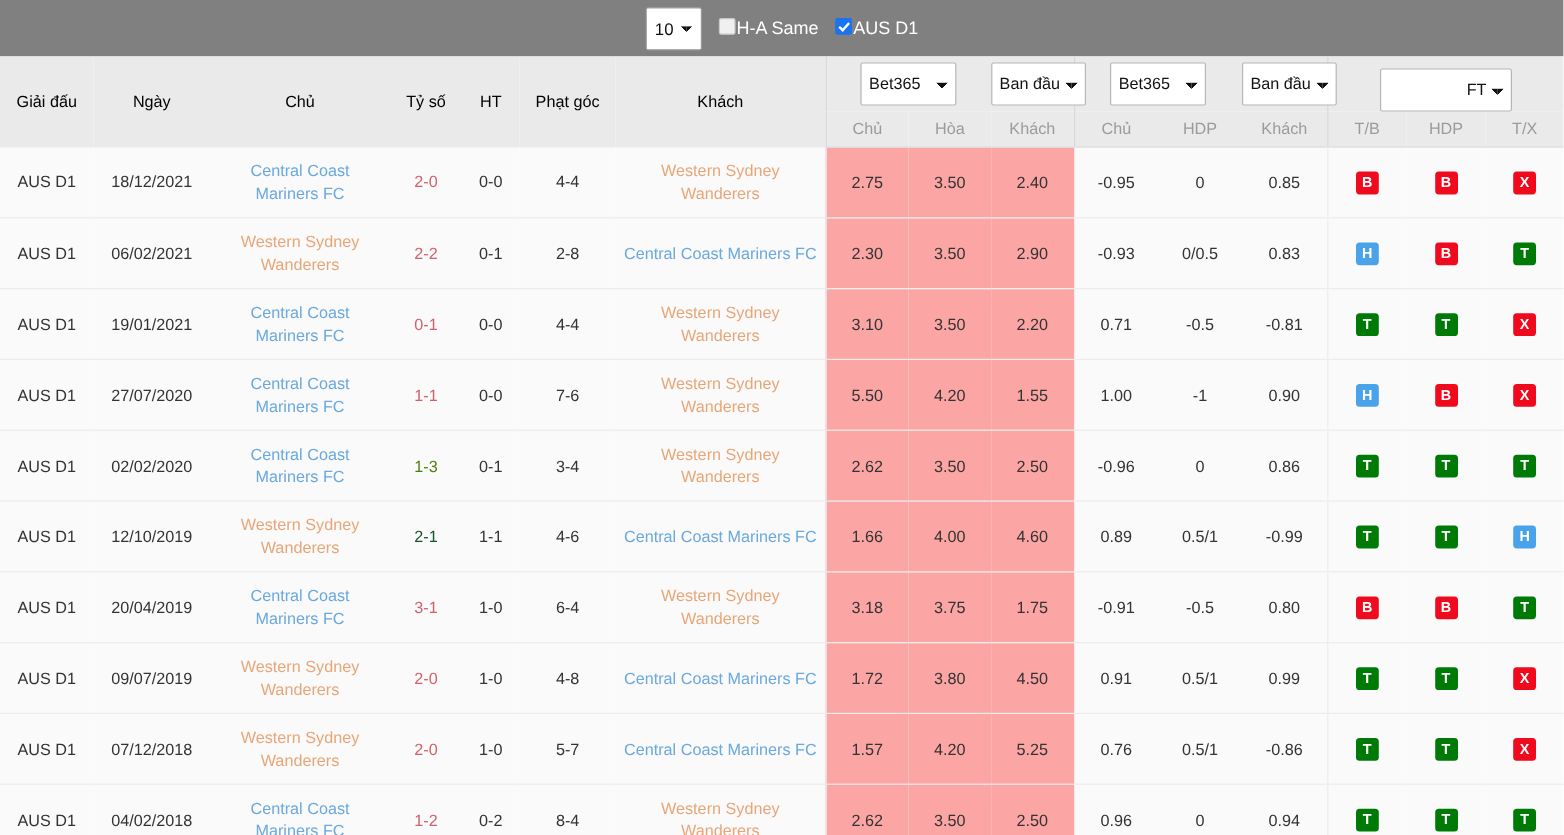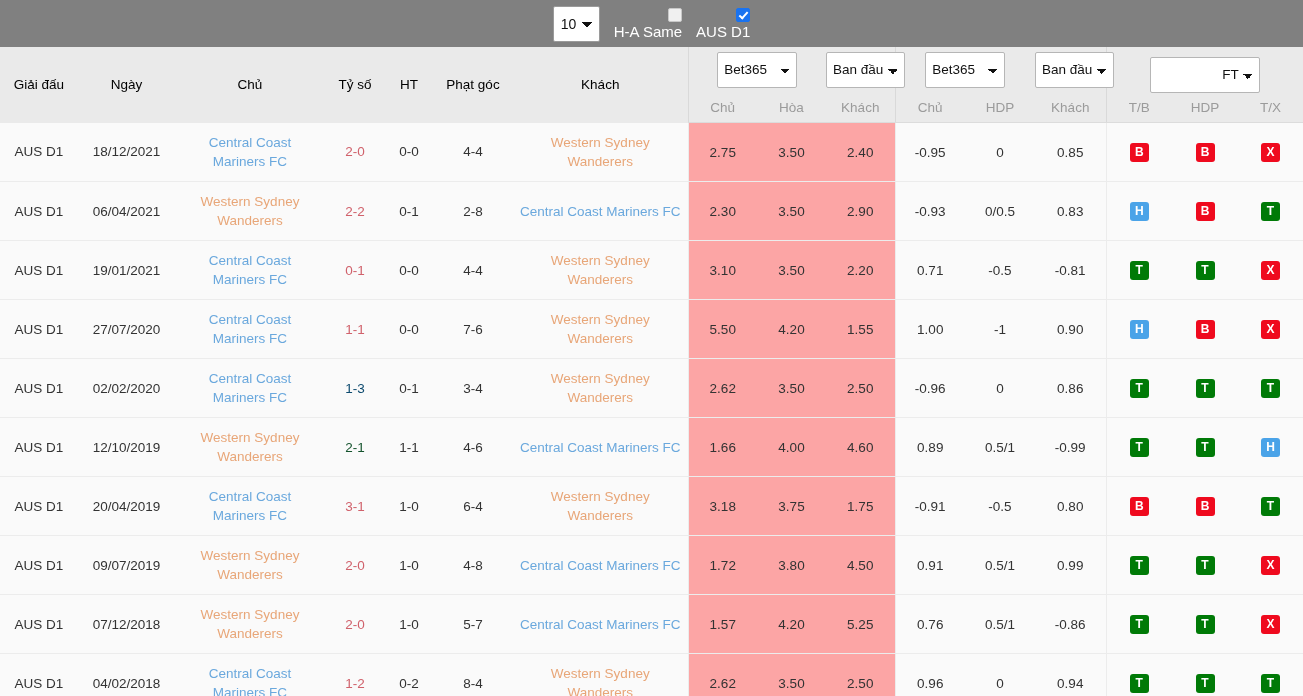--- a/index.html
+++ b/index.html
@@ -41,23 +41,22 @@
       linear-gradient(45deg, transparent 50%, #111 50%),
       linear-gradient(135deg, #111 50%, transparent 50%);
     background-position:
       calc(100% - 12px) calc(50% + 1px),
       calc(100% - 7px) calc(50% + 1px);
     background-size: 5px 5px, 5px 5px;
     background-repeat: no-repeat;
   }
   .chk-group {
     display: flex;
-    align-items: flex-end;
+    align-items: flex-start;
     gap: 1px;
-    flex-direction: column;
   }
   .chk {
     width: 14px;
     height: 14px;
     border-radius: 2px;
     box-sizing: border-box;
     display: inline-block;
     position: relative;
     flex: none;
   }
@@ -274,21 +273,21 @@
         <td class="odds">2.40</td>
         <td class="sepleft">-0.95</td>
         <td>0</td>
         <td>0.85</td>
         <td class="sepleft"><span class="badge B">B</span></td>
         <td><span class="badge B">B</span></td>
         <td><span class="badge X">X</span></td>
       </tr>
       <tr>
         <td>AUS D1</td>
-        <td>06/04/2021</td>
+        <td>06/02/2021</td>
         <td>
           <span class="team away">Western Sydney Wanderers</span>
         </td>
         <td style="color: rgb(208, 97, 107);">2-2</td>
         <td>0-1</td>
         <td>2-8</td>
         <td>
           <span class="team home">Central Coast Mariners FC</span>
         </td>
         <td class="odds sepleft">2.30</td>
@@ -344,21 +343,21 @@
         <td class="sepleft"><span class="badge H">H</span></td>
         <td><span class="badge B">B</span></td>
         <td><span class="badge X">X</span></td>
       </tr>
       <tr>
         <td>AUS D1</td>
         <td>02/02/2020</td>
         <td>
           <span class="team home">Central Coast Mariners FC</span>
         </td>
-        <td style="color: #0c4a6e;">1-3</td>
+        <td style="color: #4d7c0f;">1-3</td>
         <td>0-1</td>
         <td>3-4</td>
         <td>
           <span class="team away">Western Sydney Wanderers</span>
         </td>
         <td class="odds sepleft">2.62</td>
         <td class="odds">3.50</td>
         <td class="odds">2.50</td>
         <td class="sepleft">-0.96</td>
         <td>0</td>

